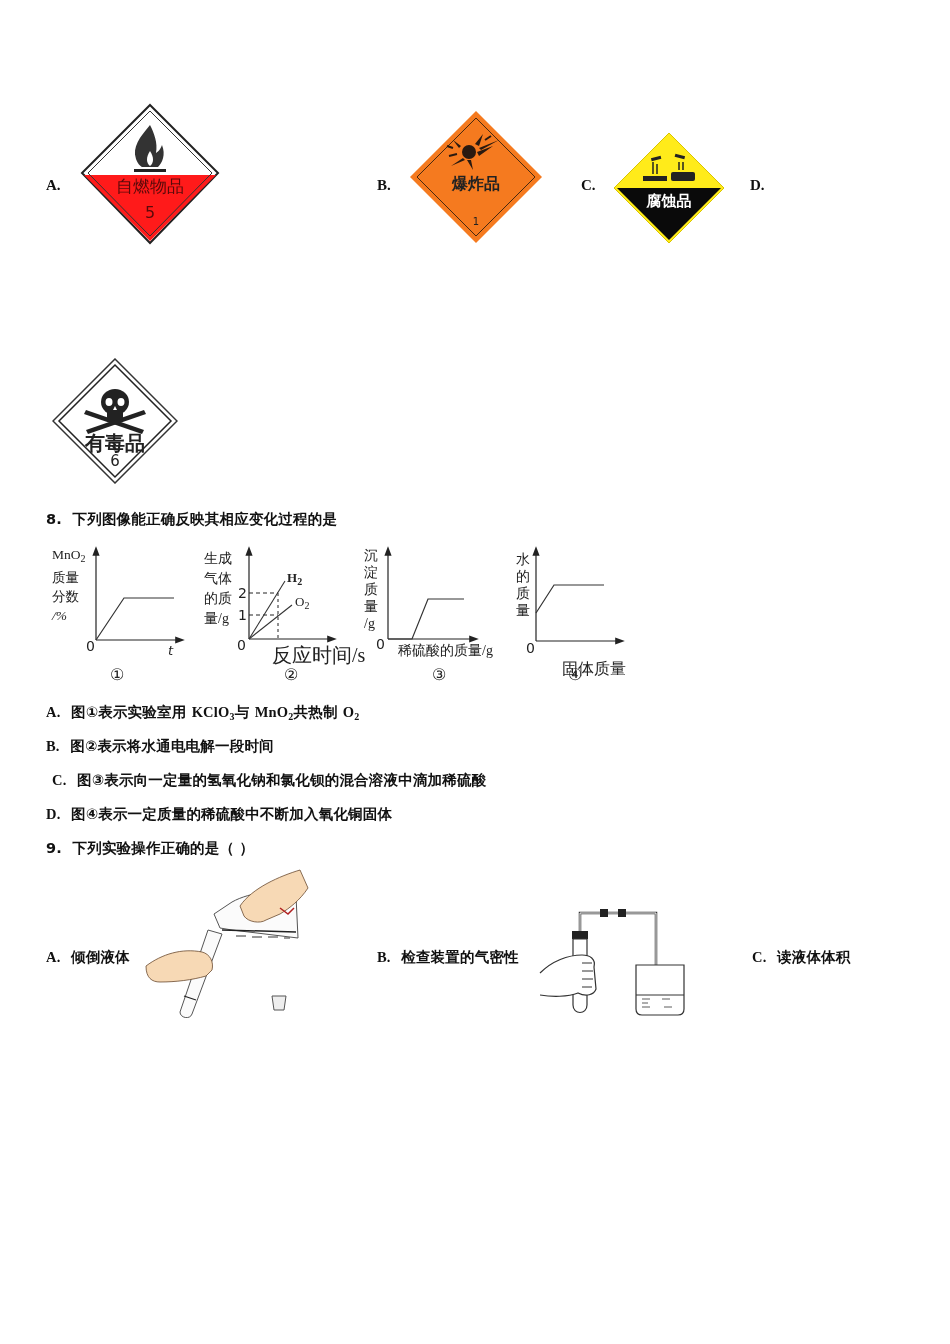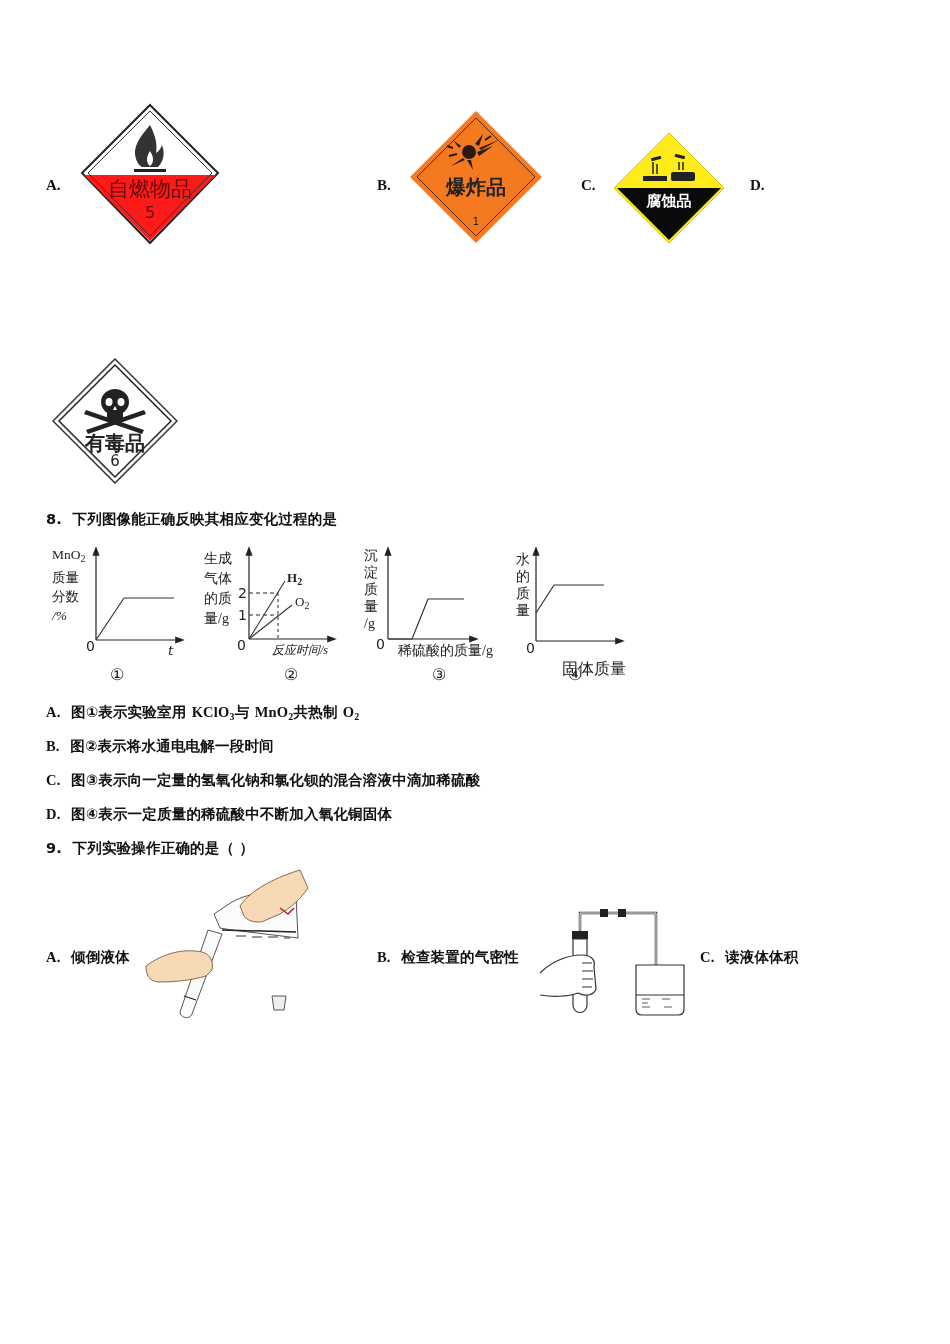--- a/index.html
+++ b/index.html
@@ -22,36 +22,36 @@
   <svg width="140" height="142" viewBox="0 0 140 142">
     <polygon points="70,2 138,70 70,140 2,70" fill="#fff" stroke="#222" stroke-width="2"></polygon>
     <polygon points="4,72 136,72 70,138" fill="#ff1a1a"></polygon>
     <polygon points="70,8 132,70 70,133 8,70" fill="none" stroke="#333" stroke-width="1"></polygon>
     <g>
       <path d="M70,22 C60,34 52,44 56,56 C58,62 62,64 62,64 L78,64 C82,60 86,52 82,42 C80,48 76,50 76,50 C78,40 74,30 70,22 Z" fill="#333"></path>
       <path d="M70,48 C66,54 66,60 70,63 C74,60 74,54 70,48 Z" fill="#fff"></path>
       <rect x="54" y="66" width="32" height="3" fill="#222"></rect>
     </g>
   </svg>
-  <div class="abs diamond-text" style="left:22px;top:72px;width:96px;text-align:center;font-size:21px;color:#5a0a0a;font-weight:normal;">自燃物品</div>
+  <div class="abs diamond-text" style="left:22px;top:72px;width:96px;text-align:center;font-size:17px;color:#5a0a0a;font-weight:normal;">自燃物品</div>
   <div class="abs" style="left:60px;top:100px;width:20px;text-align:center;font-size:16px;color:#5a0a0a;">5</div>
 </div>
 
 <div class="abs opt-label" style="left:377px;top:177px;">B.</div>
 <div class="abs" style="left:409px;top:110px;width:134px;height:134px;">
   <svg width="134" height="134" viewBox="0 0 134 134">
     <polygon points="67,1 133,67 67,133 1,67" fill="#f57a1f"></polygon>
     <polygon points="67,8 126,67 67,126 8,67" fill="none" stroke="#4a2a10" stroke-width="1"></polygon>
     <g fill="#2a1a10">
       <circle cx="60" cy="42" r="7"></circle>
       <path d="M52,36 L44,30 L50,38 Z M66,34 L74,24 L70,36 Z M68,42 L84,36 L70,46 Z M54,48 L42,56 L56,50 Z M62,50 L64,60 L58,50 Z M70,38 L90,30 L72,40 Z"></path>
       <path d="M48,44 L40,46 M76,30 L82,26 M44,38 L38,36" stroke="#2a1a10" stroke-width="2"></path>
     </g>
   </svg>
-  <div class="abs diamond-text" style="left:27px;top:64px;width:80px;text-align:center;font-size:20px;color:#222;">爆炸品</div>
+  <div class="abs diamond-text" style="left:27px;top:64px;width:80px;text-align:center;font-size:16px;color:#222;">爆炸品</div>
   <div class="abs" style="left:60px;top:106px;width:14px;text-align:center;font-size:10px;color:#222;">1</div>
 </div>
 
 <div class="abs opt-label" style="left:581px;top:177px;">C.</div>
 <div class="abs" style="left:613px;top:132px;width:112px;height:112px;">
   <svg width="112" height="112" viewBox="0 0 112 112">
     <polygon points="56,1 111,56 56,111 1,56" fill="#ffeb1a" stroke="#d9c400" stroke-width="1"></polygon>
     <polygon points="4,56 108,56 56,108" fill="#0a0a0a"></polygon>
     <g fill="#222">
       <rect x="30" y="44" width="24" height="5"></rect>
@@ -119,21 +119,21 @@
     <line x1="78" y1="50" x2="78" y2="96" stroke="#222" stroke-dasharray="3,3"></line>
     <line x1="49" y1="96" x2="85" y2="38" stroke="#333" stroke-width="1.1"></line>
     <line x1="49" y1="96" x2="92" y2="62" stroke="#333" stroke-width="1.1"></line>
     <text x="37" y="107" font-size="14" fill="#222">0</text>
     <text x="38" y="55" font-size="14" fill="#222">2</text>
     <text x="38" y="77" font-size="14" fill="#222">1</text>
   </svg>
   <div class="abs chart-text" style="left:87px;top:27px;font-size:13px;font-weight:bold;">H<span class="sub">2</span></div>
   <div class="abs chart-text" style="left:95px;top:51px;font-size:13px;">O<span class="sub">2</span></div>
   <div class="abs chart-text" style="left:4px;top:6px;width:36px;line-height:20px;font-size:14px;">生成<br>气体<br>的质<br>量/g</div>
-  <div class="abs chart-text" style="left:72px;top:99px;font-size:12px;white-space:nowrap;font-style:italic;">反应时间/s</div>
+  <div class="abs chart-text" style="left:72px;top:99px;font-size:20px;white-space:nowrap;">反应时间/s</div>
   <div class="abs chart-text" style="left:84px;top:122px;font-size:16px;">②</div>
 </div>
 
 <div class="abs" style="left:362px;top:543px;width:150px;height:145px;">
   <svg width="150" height="145" viewBox="0 0 150 145">
     <defs>
         <marker id="ah3" markerWidth="8" markerHeight="8" refX="4" refY="4" orient="auto">
           <path d="M0,1 L8,4 L0,7 Z" fill="#222"></path>
         </marker>
       </defs>
@@ -165,21 +165,21 @@
 </div>
 
 <div class="abs q-text" style="left:46px;top:703px;">
   <span class="serif">A.</span>&nbsp;
   <span>图①表示实验室用 </span><span class="serif">KClO</span><span class="serif sub">3</span><span>与 </span><span class="serif">MnO</span><span class="serif sub">2</span><span>共热制 </span><span class="serif">O</span><span class="serif sub">2</span>
 </div>
 <div class="abs q-text" style="left:46px;top:737px;">
   <span class="serif">B.</span>&nbsp;
   <span>图②表示将水通电电解一段时间</span>
 </div>
-<div class="abs q-text" style="left:46px;top:771px;">
+<div class="abs q-text" style="left:52px;top:771px;">
   <span class="serif">C.</span>&nbsp;
   <span>图③表示向一定量的氢氧化钠和氯化钡的混合溶液中滴加稀硫酸</span>
 </div>
 <div class="abs q-text" style="left:46px;top:805px;">
   <span class="serif">D.</span>&nbsp;
   <span>图④表示一定质量的稀硫酸中不断加入氧化铜固体</span>
 </div>
 
 <div class="abs q-text" style="left:46px;top:839px;">
   <span>9.</span>&nbsp;
@@ -227,16 +227,16 @@
 
     <path d="M2,70 C14,58 30,52 44,52 C52,52 58,56 56,64 L58,86 C56,92 48,94 40,90 C30,94 14,94 2,92" fill="#fff" stroke="#333" stroke-width="1.2"></path>
     <path d="M44,60 L54,60 M44,68 L55,68 M44,76 L55,76 M44,84 L54,84" stroke="#333" stroke-width="1"></path>
 
     <path d="M98,62 L146,62 L146,106 C146,110 144,112 140,112 L104,112 C100,112 98,110 98,106 Z" fill="#fff" stroke="#333" stroke-width="1.2"></path>
     <line x1="98" y1="92" x2="146" y2="92" stroke="#333" stroke-width="1"></line>
     <path d="M104,96 L112,96 M104,100 L110,100 M124,96 L132,96 M104,104 L112,104 M126,104 L134,104" stroke="#333" stroke-width="0.8"></path>
   </svg>
 </div>
 
-<div class="abs q-text" style="left:700px;top:948px;text-align:center;">
+<div class="abs q-text" style="left:752px;top:948px;text-align:center;">
   <span class="serif">C.</span>&nbsp;
   <span>读液体体积</span>
 </div>
 
 </body></html>

